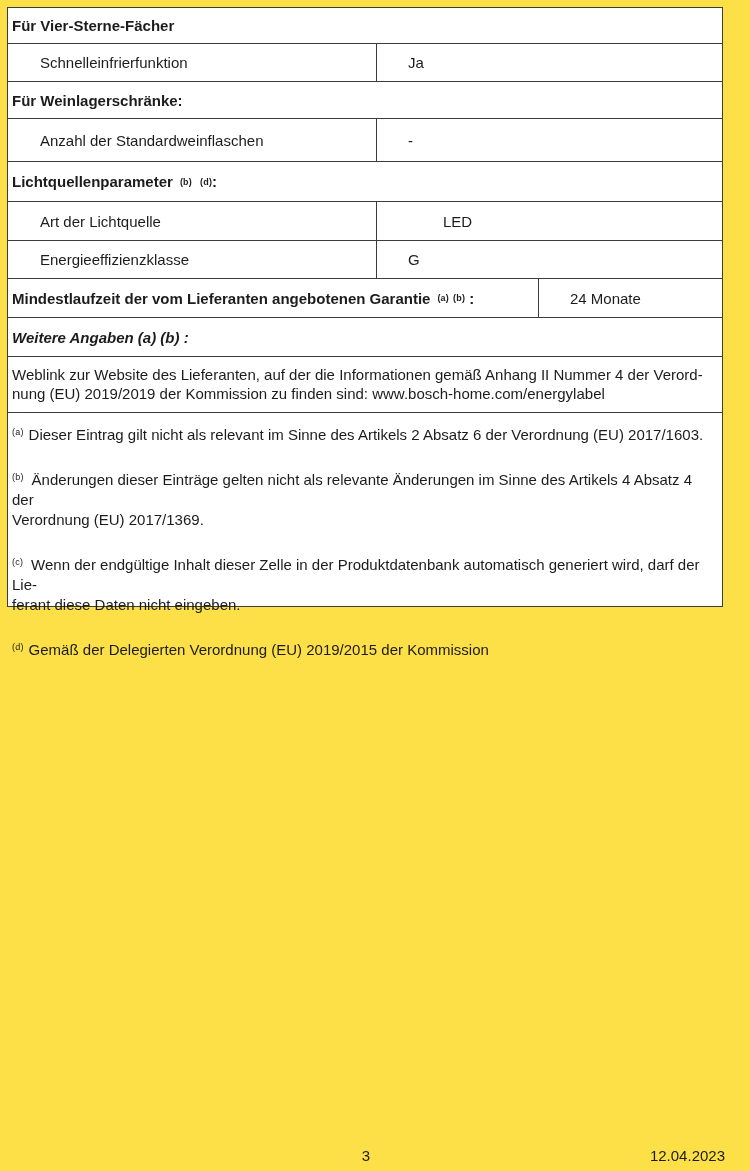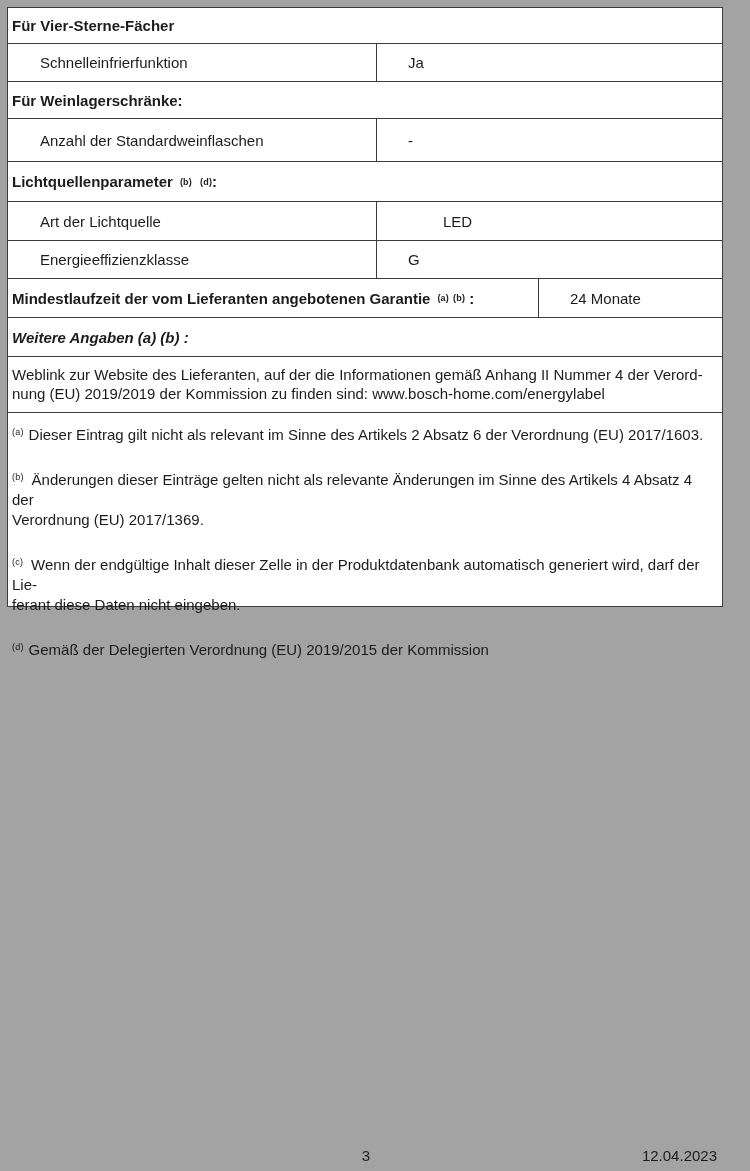--- a/index.html
+++ b/index.html
@@ -10,21 +10,21 @@
     height: 1171px;
     overflow: hidden;
     font-family: "Liberation Sans", "DejaVu Sans", sans-serif;
     color: #1c1c1c;
     font-size: 15px;
   }
   .page {
     position: relative;
     width: 750px;
     height: 1171px;
-    background: #a3a3a3;
+    background: #fde047;
   }
   .doc-table {
     position: absolute;
     left: 7px;
     top: 7px;
     width: 716px;
     border: 1px solid #3c3c3c;
     box-sizing: border-box;
     background: #ffffff;
   }
@@ -107,21 +107,21 @@
   .page-footer {
     position: absolute;
     left: 7px;
     top: 1147px;
     width: 718px;
     height: 20px;
     text-align: center;
   }
   .footer-date {
     position: absolute;
-    right: 8px;
+    right: 0;
     top: 0;
     text-align: center;
   }
 </style>
 </head>
 <body>
 
 <div class="page">
 
   <div class="doc-table">

